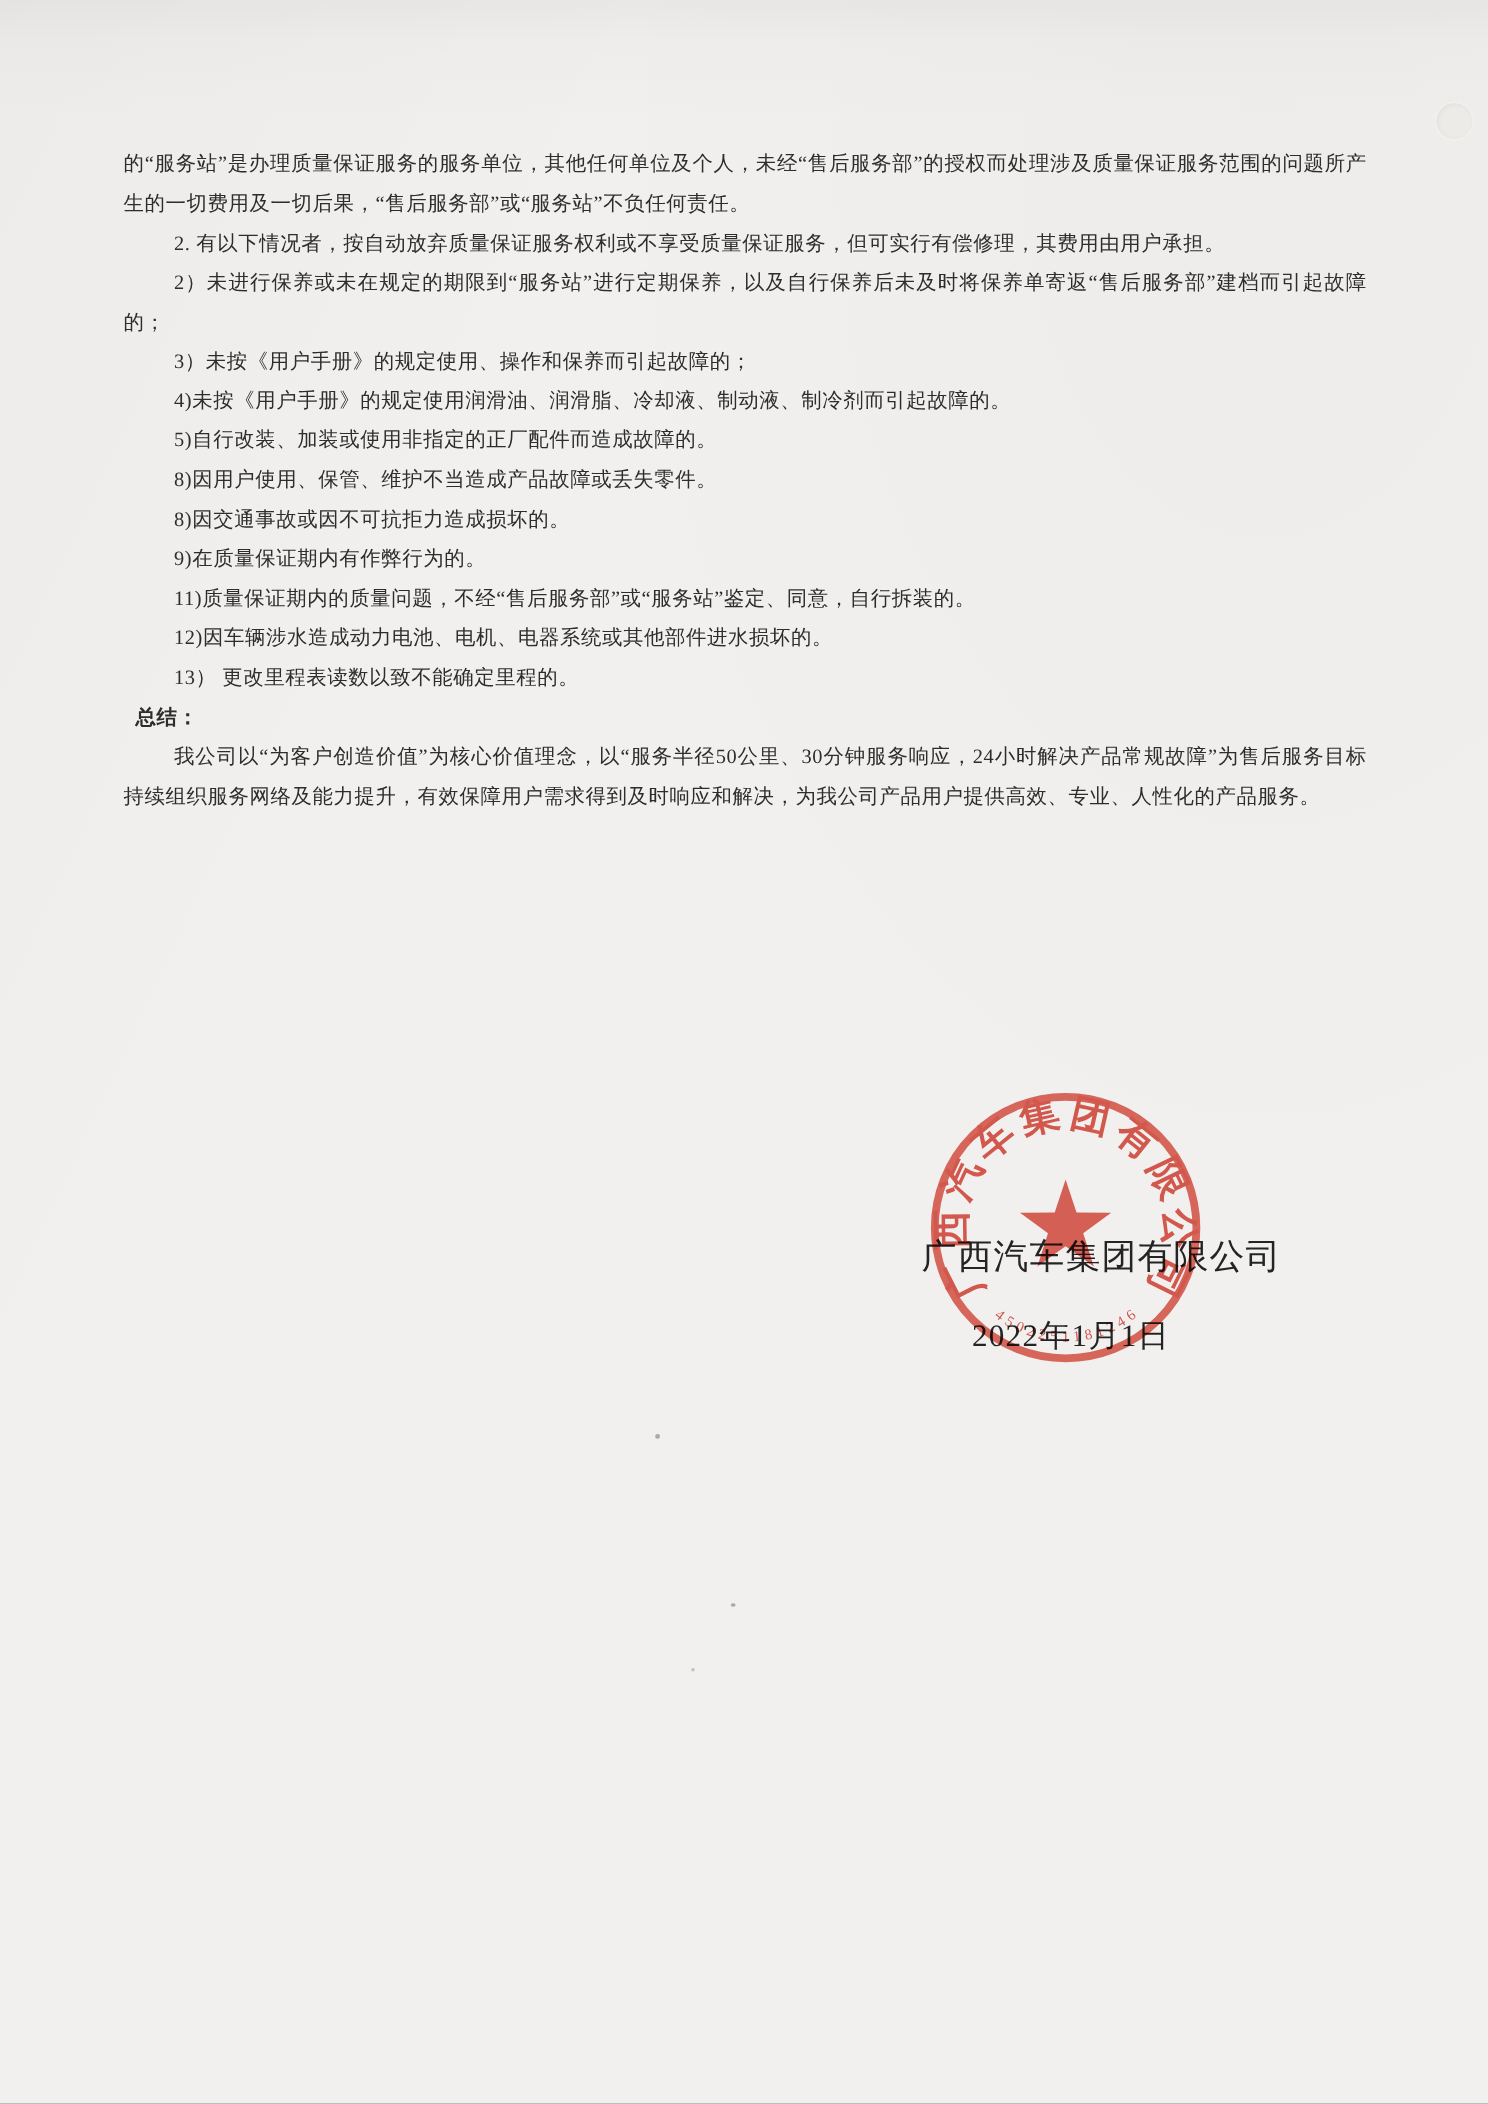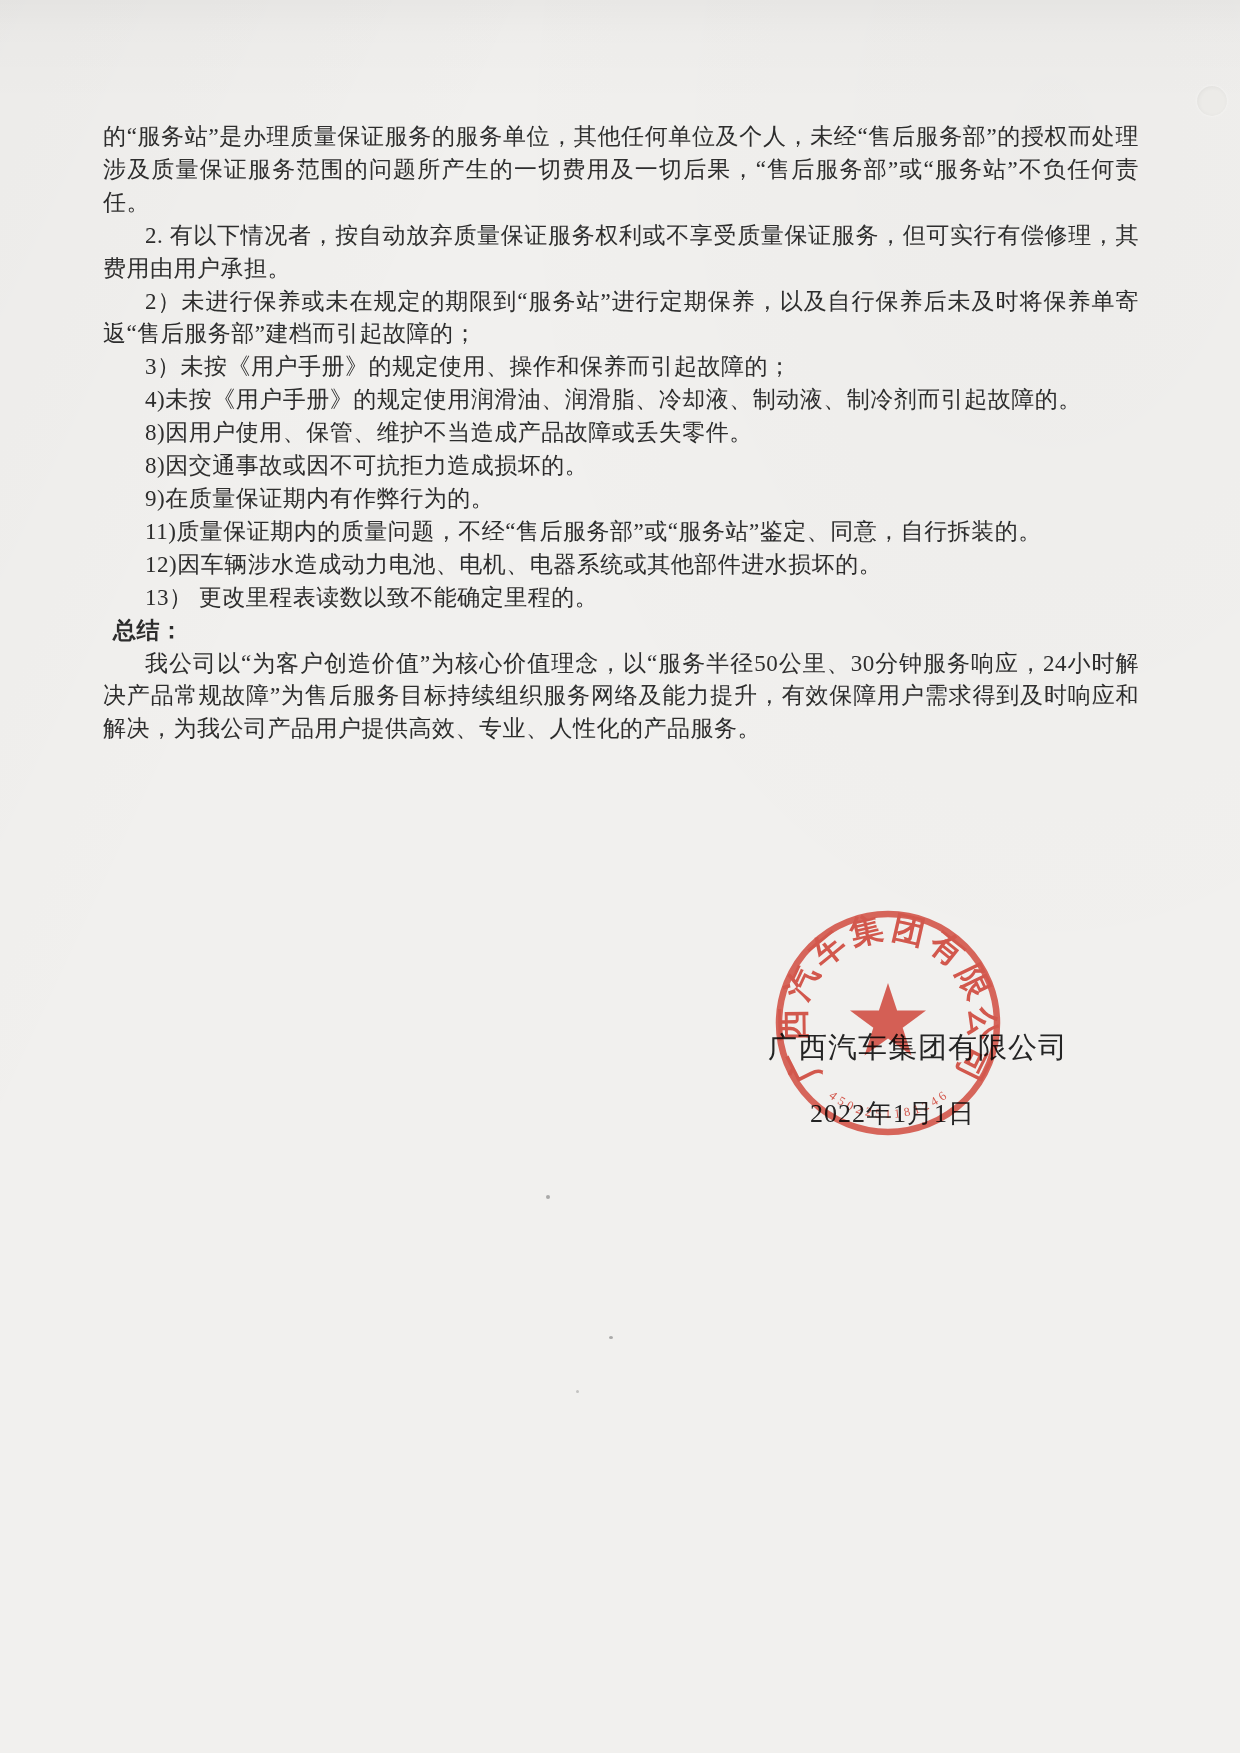--- a/index.html
+++ b/index.html
@@ -14,21 +14,21 @@
   
   .page::before {
     content:""; position:absolute; inset:0; pointer-events:none;
     background:
       linear-gradient(180deg, rgba(0,0,0,0.035) 0%, rgba(0,0,0,0.012) 2%, rgba(0,0,0,0) 6%),
       linear-gradient(115deg, rgba(0,0,0,0.018) 0%, rgba(0,0,0,0) 28%),
       radial-gradient(ellipse at 85% 8%, rgba(0,0,0,0.015), rgba(0,0,0,0) 40%);
   }
   .doc-body {
     position:absolute; left:103px; top:121px; width:1036px;
-    font-size:23px; line-height:32.9px; color:#2d2d2d;
+    font-size:17px; line-height:32.9px; color:#2d2d2d;
     text-align:justify; text-justify:inter-ideograph;
     letter-spacing:0.5px;
   }
   .doc-body p { margin:0; padding:0; }
   .doc-body p.indent { text-indent:42px; }
   .doc-body p.bold { font-weight:bold;margin-left:10px; }
   .company {
     position:absolute; left:768px; top:1028px;
     font-size:29px; letter-spacing:1px; color:#242424; white-space:nowrap;
   }
@@ -58,20 +58,21 @@
 
 <div class="page">
 
   <div class="doc-body">
 
   <p class="para">的“服务站”是办理质量保证服务的服务单位，其他任何单位及个人，未经“售后服务部”的授权而处理涉及质量保证服务范围的问题所产生的一切费用及一切后果，“售后服务部”或“服务站”不负任何责任。</p>
       <p class="para indent">2. 有以下情况者，按自动放弃质量保证服务权利或不享受质量保证服务，但可实行有偿修理，其费用由用户承担。</p>
       <p class="para indent">2）未进行保养或未在规定的期限到“服务站”进行定期保养，以及自行保养后未及时将保养单寄返“售后服务部”建档而引起故障的；</p>
       <p class="para indent">3）未按《用户手册》的规定使用、操作和保养而引起故障的；</p>
       <p class="para indent">4)未按《用户手册》的规定使用润滑油、润滑脂、冷却液、制动液、制冷剂而引起故障的。</p>
+      <p class="para indent">5)自行改装、加装或使用非指定的正厂配件而造成故障的。</p>
       <p class="para indent">8)因用户使用、保管、维护不当造成产品故障或丢失零件。</p>
       <p class="para indent">8)因交通事故或因不可抗拒力造成损坏的。</p>
       <p class="para indent">9)在质量保证期内有作弊行为的。</p>
       <p class="para indent">11)质量保证期内的质量问题，不经“售后服务部”或“服务站”鉴定、同意，自行拆装的。</p>
       <p class="para indent">12)因车辆涉水造成动力电池、电机、电器系统或其他部件进水损坏的。</p>
       <p class="para indent">13） 更改里程表读数以致不能确定里程的。</p>
       <p class="para bold">总结：</p>
       <p class="para indent">我公司以“为客户创造价值”为核心价值理念，以“服务半径50公里、30分钟服务响应，24小时解决产品常规故障”为售后服务目标持续组织服务网络及能力提升，有效保障用户需求得到及时响应和解决，为我公司产品用户提供高效、专业、人性化的产品服务。</p>
     </div>
 

